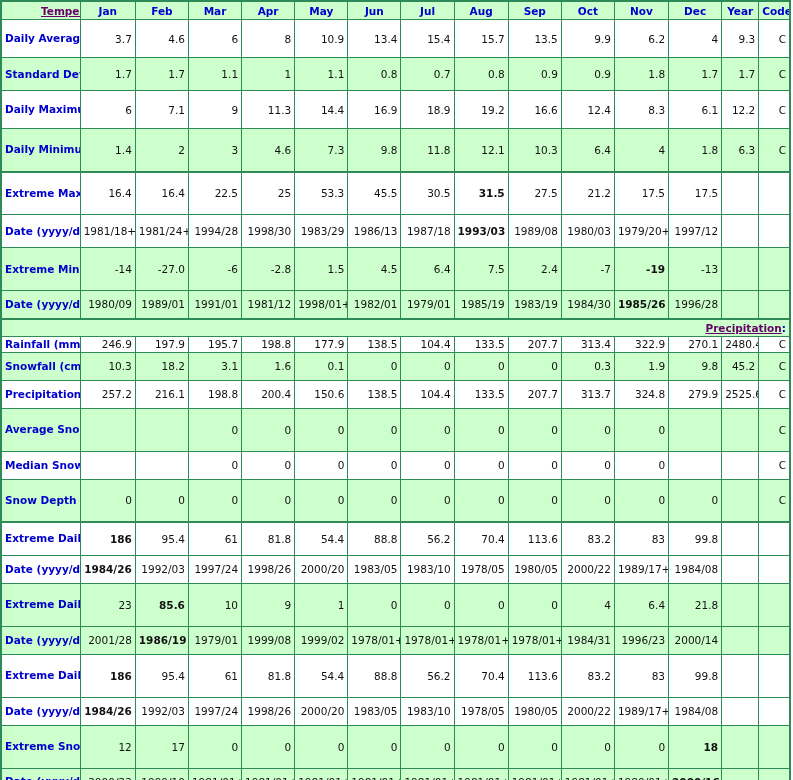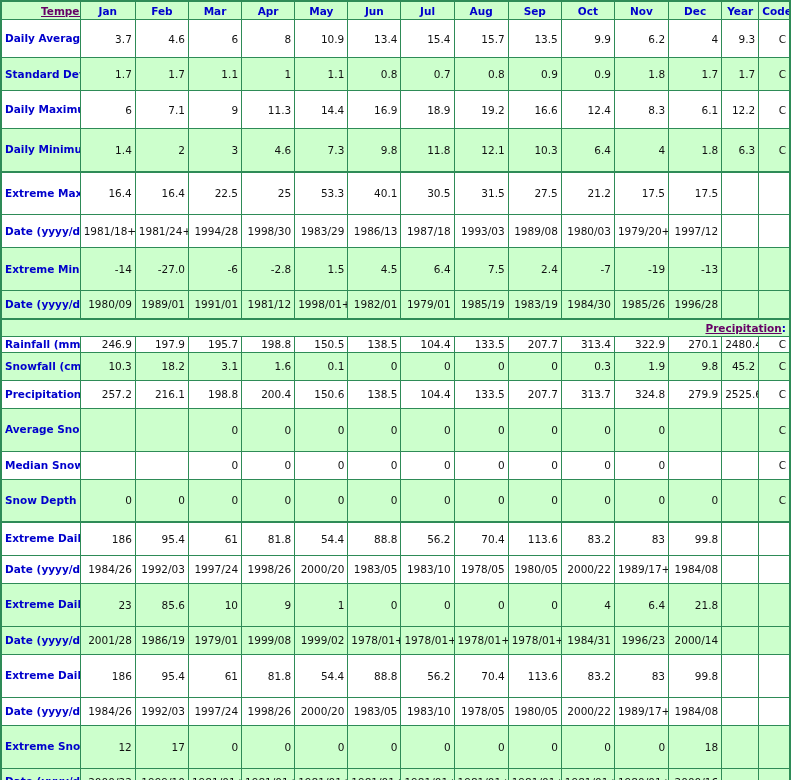--- a/index.html
+++ b/index.html
@@ -18,21 +18,21 @@
     vertical-align: middle;
     overflow: hidden;
     white-space: nowrap;
   }
   th.mon { background:#ccffcc; color:#0000cc; font-weight:bold; height:15px; }
   th.rowhead { color:#0000cc; font-weight:bold; text-align:left; white-space:normal; line-height:13px; }
   td.v { text-align:right; color:#111; }
   td.code { text-align:right; color:#111; }
   tr.g td, tr.g th { background:#ccffcc; }
   tr.w td, tr.w th { background:#ffffff; }
-  td.b { font-weight:normal; }
+  td.b { font-weight:bold; }
   .section { color:#660066; font-weight:bold; text-decoration:underline;margin-left:36px; }
   .colon { color:#0000cc; font-weight:bold; }
   tr.sep-top td, tr.sep-top th { border-top:2px solid #2e8b57; }
   th.sectioncell { background:#ccffcc; text-align:right; }
 </style>
 </head>
 <body>
 
 <table class="climate">
   <colgroup>
@@ -140,21 +140,21 @@
         <td class="v">6.3</td>
         <td class="code">C</td>
       </tr>
       <tr class="w sep-top" style="height: 43px;">
         <th class="rowhead">Extreme Maximum (°C)</th>
         <td class="v">16.4</td>
         <td class="v">16.4</td>
         <td class="v">22.5</td>
         <td class="v">25</td>
         <td class="v">53.3</td>
-        <td class="v">40.1</td>
+        <td class="v">45.5</td>
         <td class="v">30.5</td>
         <td class="v b">31.5</td>
         <td class="v">27.5</td>
         <td class="v">21.2</td>
         <td class="v">17.5</td>
         <td class="v">17.5</td>
         <td class="v"></td>
         <td class="code"></td>
       </tr>
       <tr class="w" style="height: 33px;">
@@ -214,21 +214,21 @@
       <th class="sectioncell" colspan="15" style="height:14px"><span class="section">Precipitation</span><span class="colon">:</span></th>
     </tr>
   </tbody>
   <tbody id="precip-body">
       <tr class="w" style="height: 16px;">
         <th class="rowhead">Rainfall (mm)</th>
         <td class="v">246.9</td>
         <td class="v">197.9</td>
         <td class="v">195.7</td>
         <td class="v">198.8</td>
-        <td class="v">150.5</td>
+        <td class="v">177.9</td>
         <td class="v">138.5</td>
         <td class="v">104.4</td>
         <td class="v">133.5</td>
         <td class="v">207.7</td>
         <td class="v">313.4</td>
         <td class="v">322.9</td>
         <td class="v">270.1</td>
         <td class="v">2480.4</td>
         <td class="code">C</td>
       </tr>

